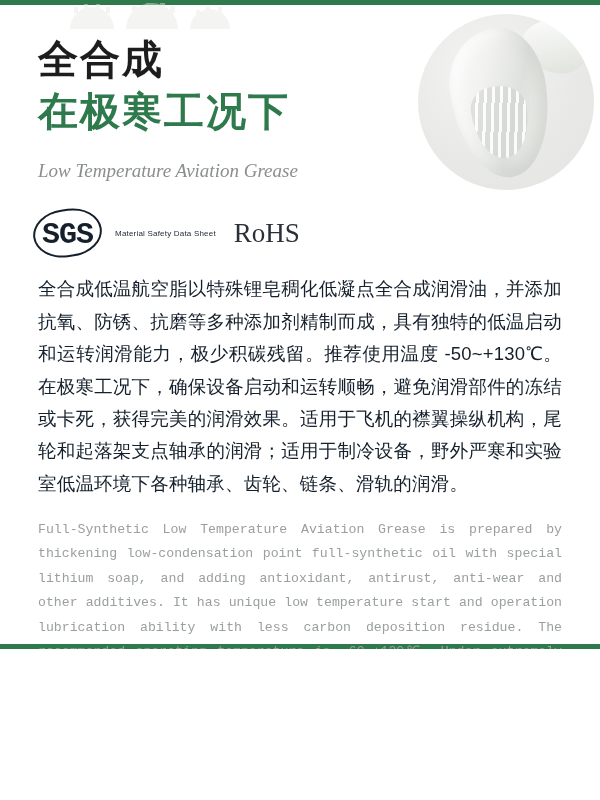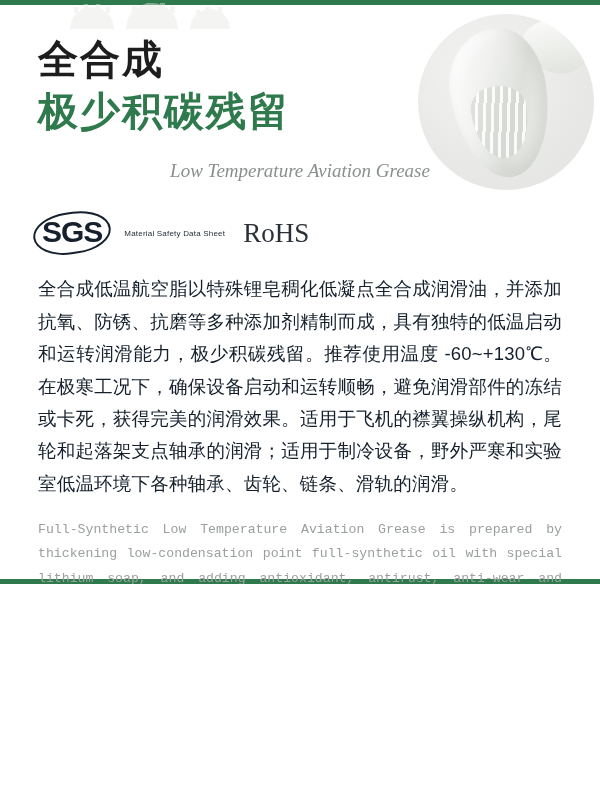--- a/index.html
+++ b/index.html
@@ -9,21 +9,21 @@
   body {
     width: 600px;
     height: 800px;
     background: #ffffff;
     font-family: "Liberation Sans", sans-serif;
     overflow: hidden;
   }
   .page {
     position: relative;
     width: 600px;
-    height: 584px;
+    height: 649px;
     background: #ffffff;
     box-sizing: border-box;
     overflow: hidden;
   }
   
   .rule-top {
     position: absolute;
     left: 0;
     top: 0;
     width: 600px;
@@ -122,37 +122,36 @@
     margin: 0;
     padding-top: 22px;
     font-size: 19px;
     font-style: italic;
     color: #8a8f8c;
     line-height: 1.55;
     font-family: "Liberation Serif", serif;
   }
   .title-en .ln2 {
     display: block;
-    text-align: center;
   }
   .badges {
     display: flex;
     align-items: center;
     gap: 18px;
     padding-top: 26px;
     height: 44px;
   }
   .badge-sgs {
     position: relative;
-    font-family: Liberation Sans, sans-serif;
+    font-family: Liberation Mono, monospace;
     font-weight: bold;
     font-size: 30px;
     color: #15202c;
     letter-spacing: -1px;
-    padding: 0 4px 3px 4px;
+    padding: 6px 4px 3px 4px;
   }
   .badge-sgs .oval {
     position: absolute;
     left: -5px;
     top: -3px;
     right: -5px;
     bottom: -2px;
     border: 2.5px solid #15202c;
     border-radius: 50% / 55%;
     transform: rotate(-8deg);
@@ -224,37 +223,37 @@
   </svg>
 
   <div class="photo-circle">
     <div class="blob-tail"></div>
     <div class="blob"></div>
   </div>
 
   <div class="content">
 
     <h1 class="title-cn-1">全合成</h1>
-    <h1 class="title-cn-2">极少积碳残留</h1>
+    <h1 class="title-cn-2">在极寒工况下</h1>
 
     <p class="title-en">
       <span class="ln2">Low Temperature Aviation Grease</span>
     </p>
 
     <div class="badges">
       <div class="badge-sgs">
         <span class="oval"></span>
         <span class="txt">SGS</span>
       </div>
       <div class="badge-msds">
         <span class="sub">Material Safety Data Sheet</span>
       </div>
       <div class="badge-rohs">
         <span>RoHS</span>
       </div>
     </div>
 
-    <p class="body-cn">全合成低温航空脂以特殊锂皂稠化低凝点全合成润滑油，并添加抗氧、防锈、抗磨等多种添加剂精制而成，具有独特的低温启动和运转润滑能力，极少积碳残留。推荐使用温度 -60~+130℃。在极寒工况下，确保设备启动和运转顺畅，避免润滑部件的冻结或卡死，获得完美的润滑效果。适用于飞机的襟翼操纵机构，尾轮和起落架支点轴承的润滑；适用于制冷设备，野外严寒和实验室低温环境下各种轴承、齿轮、链条、滑轨的润滑。</p>
+    <p class="body-cn">全合成低温航空脂以特殊锂皂稠化低凝点全合成润滑油，并添加抗氧、防锈、抗磨等多种添加剂精制而成，具有独特的低温启动和运转润滑能力，极少积碳残留。推荐使用温度 -50~+130℃。在极寒工况下，确保设备启动和运转顺畅，避免润滑部件的冻结或卡死，获得完美的润滑效果。适用于飞机的襟翼操纵机构，尾轮和起落架支点轴承的润滑；适用于制冷设备，野外严寒和实验室低温环境下各种轴承、齿轮、链条、滑轨的润滑。</p>
 
     <p class="body-en">Full-Synthetic Low Temperature Aviation Grease is prepared by thickening low-condensation point full-synthetic oil with special lithium soap, and adding antioxidant, antirust, anti-wear and other additives. It has unique low temperature start and operation lubrication ability with less carbon deposition residue. The recommended operating temperature is -60~+130℃. Under extremely cold conditions, it ensures the equipment starts and runs smoothly, avoids the freezing or stuck of lubricating parts to obtain the perfect lubrication effect. It is suitable for lubrication of aircraft flap gear, tailing wheel and undercarriage fulcrum bearing; suitable for lubrication of various bearings, gears, chains, and slide rails in the refrigeration equipment, cold field and low temperature laboratory environment.</p>
 
   </div>
 </div>
 
 </body></html>

